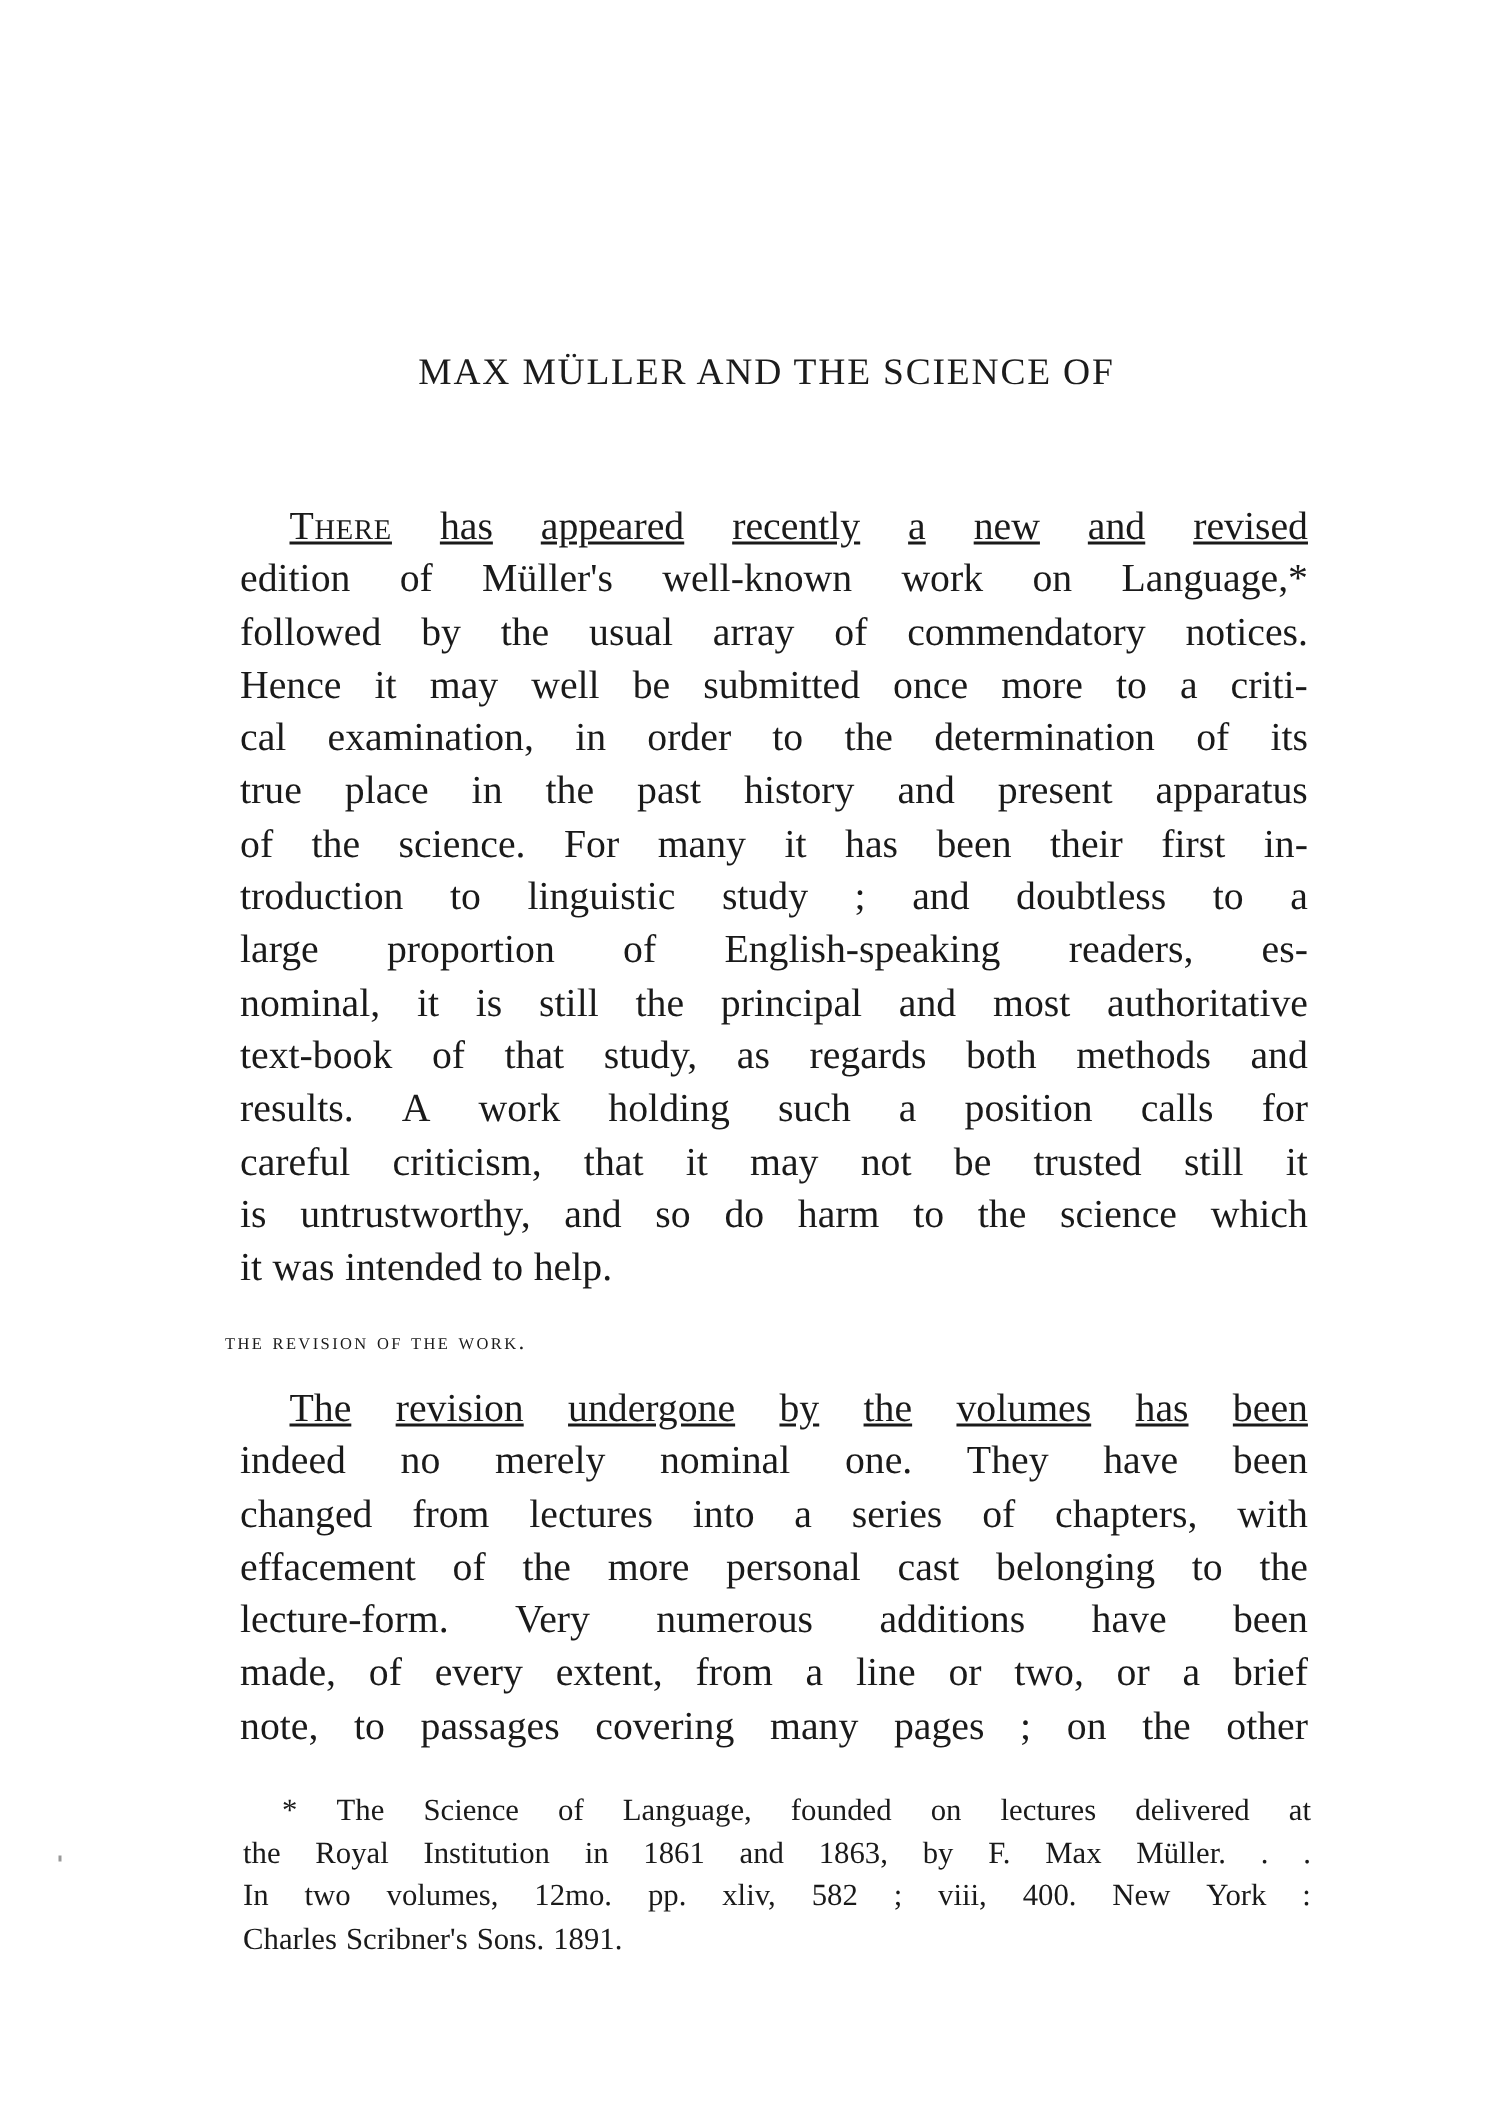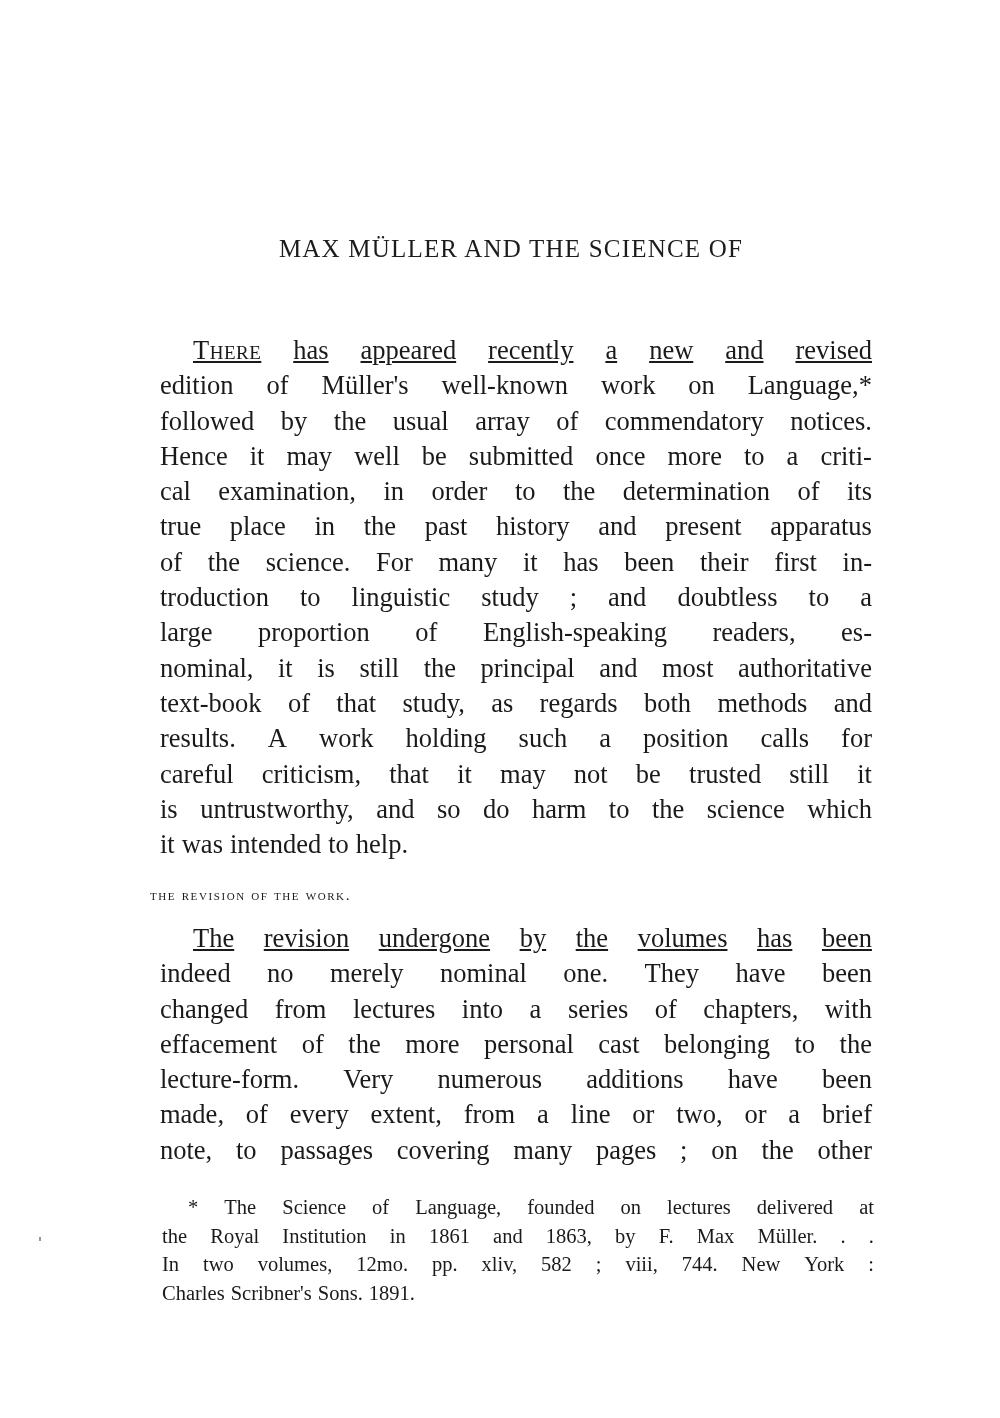--- a/index.html
+++ b/index.html
@@ -335,21 +335,21 @@
     <div class="fline">
         <span class="w">In</span>
         <span class="w">two</span>
         <span class="w">volumes,</span>
         <span class="w">12mo.</span>
         <span class="w">pp.</span>
         <span class="w">xliv,</span>
         <span class="w">582</span>
         <span class="w">;</span>
         <span class="w">viii,</span>
-        <span class="w">744.</span>
+        <span class="w">400.</span>
         <span class="w">New</span>
         <span class="w">York</span>
         <span class="w">:</span>
       </div>
     <div class="fline last">
         <span class="w">Charles</span>
         <span class="w">Scribner's</span>
         <span class="w">Sons.</span>
         <span class="w">1891.</span>
       </div>

